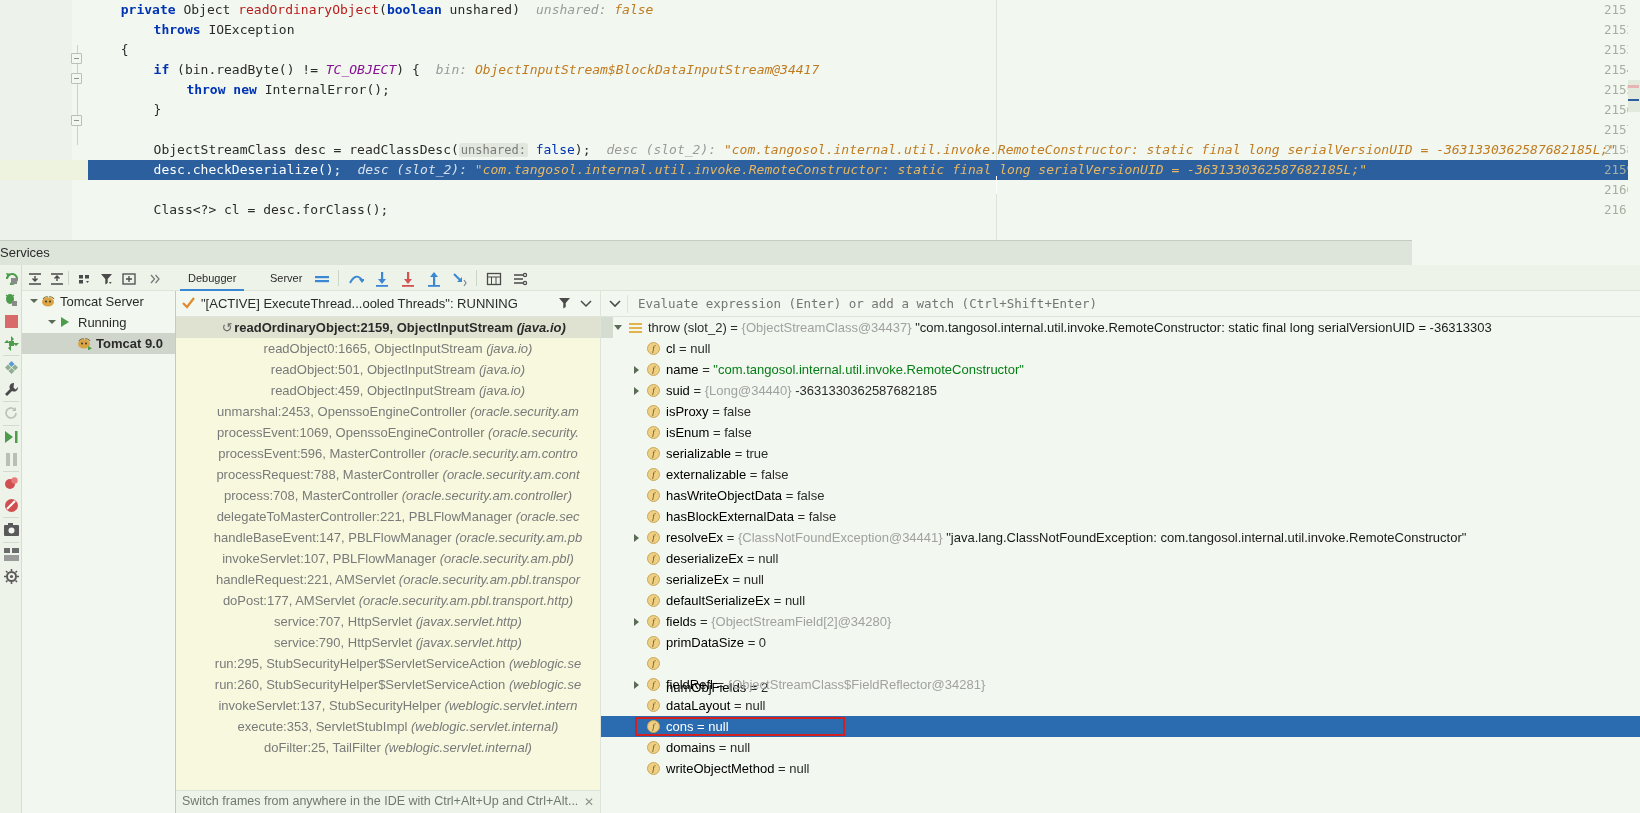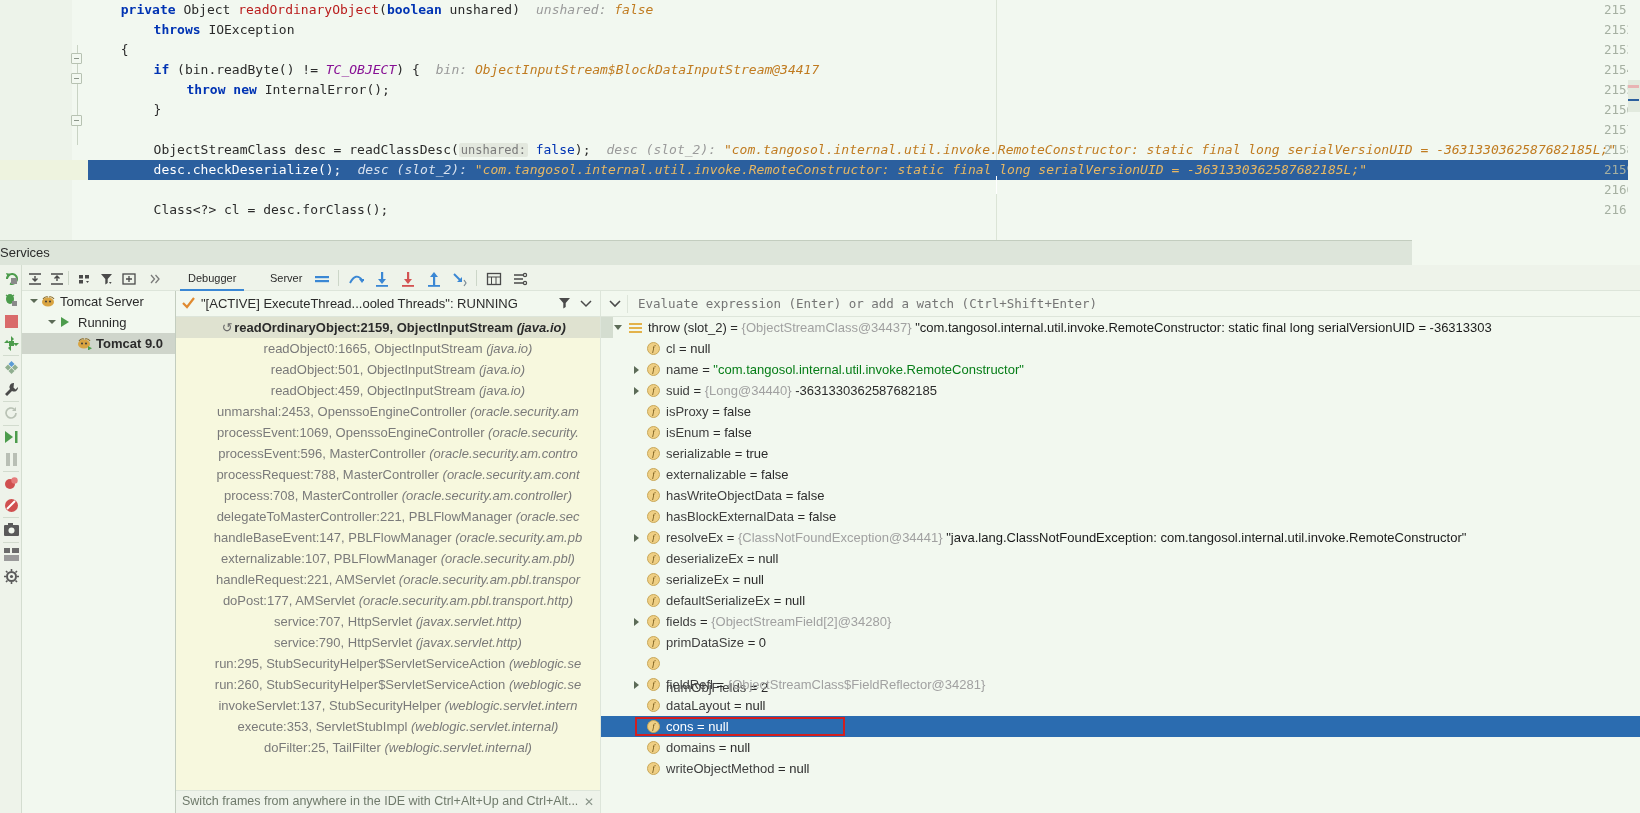--- a/index.html
+++ b/index.html
@@ -234,21 +234,21 @@
     border-radius: 50%; background: #efcf84; border: 1px solid #c9a859;
     font-size: 9px; line-height: 11px; text-align: center; color: #6b5012;
     font-style: italic; font-family: "Liberation Serif", serif;
   }
   .oicon {
     position: absolute; width: 13px; height: 13px; top: 4px;
   }
   .oicon i {
     position: absolute; left: 0; width: 13px; height: 2px; background: #e3b24a;
   }
-  .vname { color: #404040; }
+  .vname { color: #000000; }
   .vname.dark { color: #2b2b2b; }
   .veq { color: #2b2b2b; }
   .vval { color: #2b2b2b; }
   .vtype { color: #a1a1a1; }
   .vstr { color: #067d17; }
   .vstr.black { color: #1b1b1b; }
   .vgutter {
     position: absolute; left: 0; top: 0; width: 12px; height: 496px;
     background: #f2f8ef;
   }
@@ -584,21 +584,21 @@
       <div class="frame" style="top: 21px;"><span>readObject0:1665, ObjectInputStream </span><span class="pkg">(java.io)</span></div>
       <div class="frame" style="top: 42px;"><span>readObject:501, ObjectInputStream </span><span class="pkg">(java.io)</span></div>
       <div class="frame" style="top: 63px;"><span>readObject:459, ObjectInputStream </span><span class="pkg">(java.io)</span></div>
       <div class="frame" style="top: 84px;"><span>unmarshal:2453, OpenssoEngineController </span><span class="pkg">(oracle.security.am</span></div>
       <div class="frame" style="top: 105px;"><span>processEvent:1069, OpenssoEngineController </span><span class="pkg">(oracle.security.</span></div>
       <div class="frame" style="top: 126px;"><span>processEvent:596, MasterController </span><span class="pkg">(oracle.security.am.contro</span></div>
       <div class="frame" style="top: 147px;"><span>processRequest:788, MasterController </span><span class="pkg">(oracle.security.am.cont</span></div>
       <div class="frame" style="top: 168px;"><span>process:708, MasterController </span><span class="pkg">(oracle.security.am.controller)</span></div>
       <div class="frame" style="top: 189px;"><span>delegateToMasterController:221, PBLFlowManager </span><span class="pkg">(oracle.sec</span></div>
       <div class="frame" style="top: 210px;"><span>handleBaseEvent:147, PBLFlowManager </span><span class="pkg">(oracle.security.am.pb</span></div>
-      <div class="frame" style="top: 231px;"><span>externalizable:107, PBLFlowManager </span><span class="pkg">(oracle.security.am.pbl)</span></div>
+      <div class="frame" style="top: 231px;"><span>invokeServlet:107, PBLFlowManager </span><span class="pkg">(oracle.security.am.pbl)</span></div>
       <div class="frame" style="top: 252px;"><span>handleRequest:221, AMServlet </span><span class="pkg">(oracle.security.am.pbl.transpor</span></div>
       <div class="frame" style="top: 273px;"><span>doPost:177, AMServlet </span><span class="pkg">(oracle.security.am.pbl.transport.http)</span></div>
       <div class="frame" style="top: 294px;"><span>service:707, HttpServlet </span><span class="pkg">(javax.servlet.http)</span></div>
       <div class="frame" style="top: 315px;"><span>service:790, HttpServlet </span><span class="pkg">(javax.servlet.http)</span></div>
       <div class="frame" style="top: 336px;"><span>run:295, StubSecurityHelper$ServletServiceAction </span><span class="pkg">(weblogic.se</span></div>
       <div class="frame" style="top: 357px;"><span>run:260, StubSecurityHelper$ServletServiceAction </span><span class="pkg">(weblogic.se</span></div>
       <div class="frame" style="top: 378px;"><span>invokeServlet:137, StubSecurityHelper </span><span class="pkg">(weblogic.servlet.intern</span></div>
       <div class="frame" style="top: 399px;"><span>execute:353, ServletStubImpl </span><span class="pkg">(weblogic.servlet.internal)</span></div>
       <div class="frame" style="top: 420px;"><span>doFilter:25, TailFilter </span><span class="pkg">(weblogic.servlet.internal)</span></div>
     </div>

